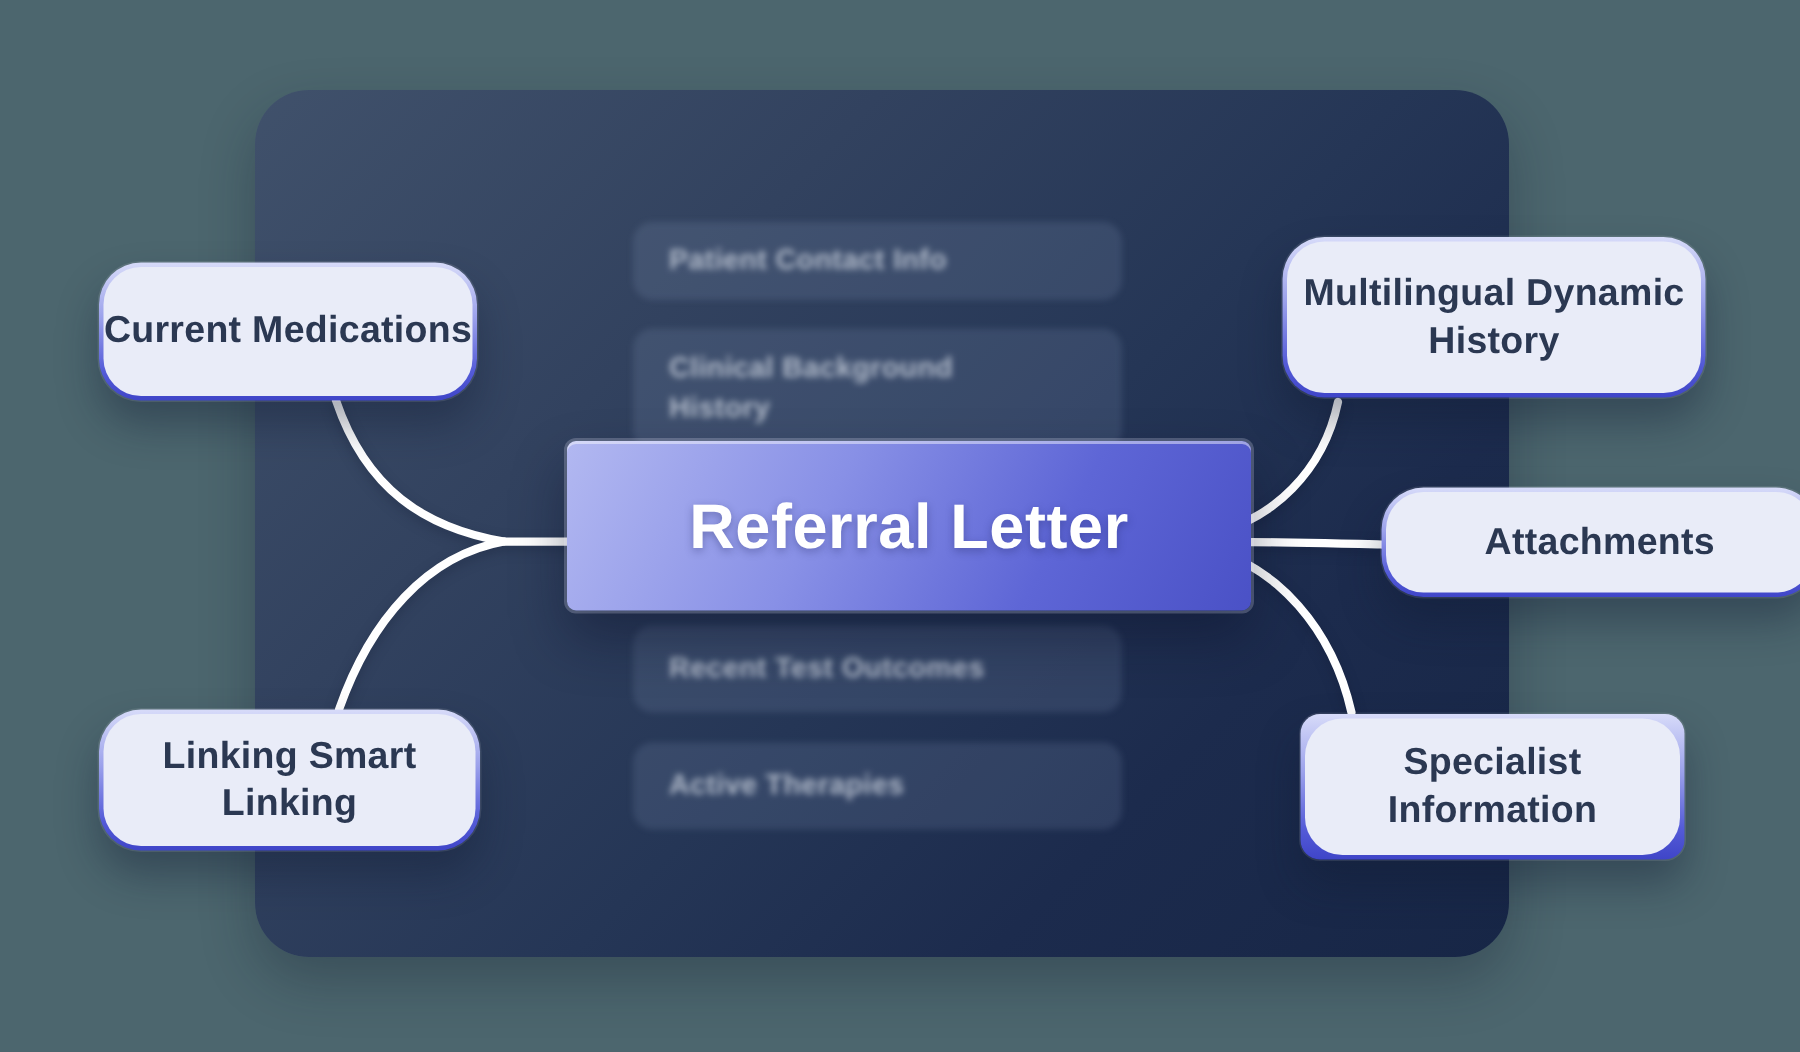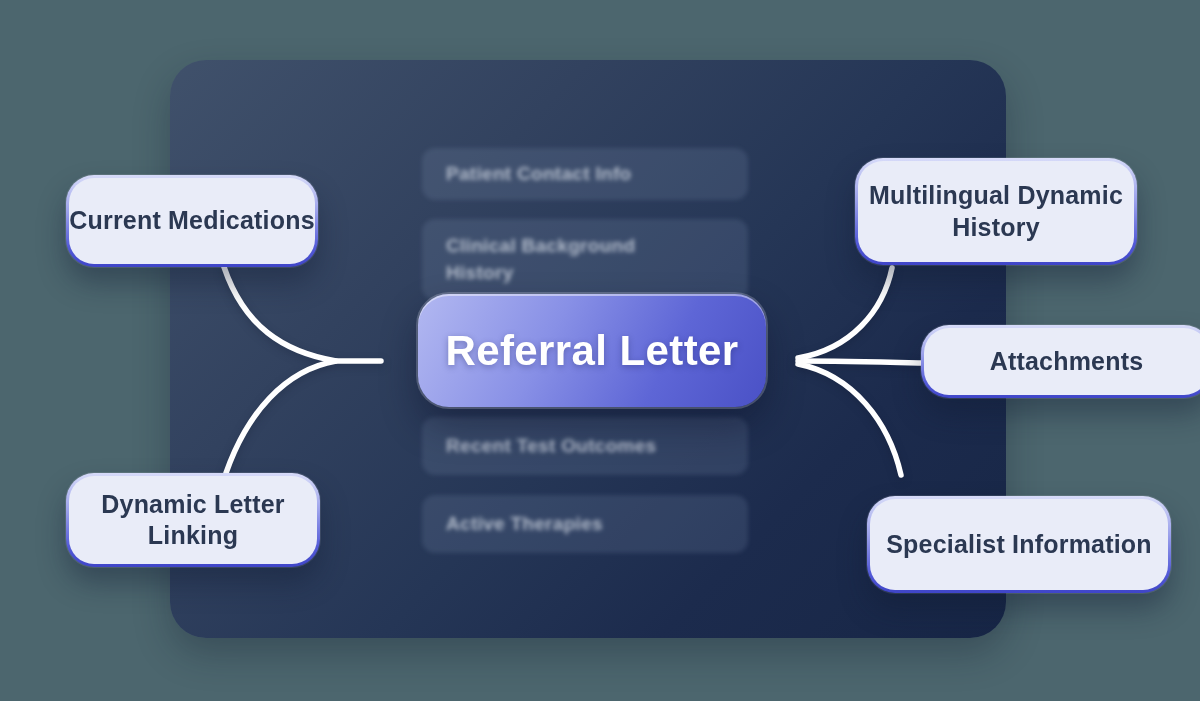--- a/index.html
+++ b/index.html
@@ -28,46 +28,45 @@
   .sec span{display:block;}
   .sec1{top:148px;height:52px;}
   .sec2{top:219px;height:81px;}
   .sec2 span{max-width:212px;}
   .sec3{top:417px;height:58px;}
   .sec4{top:495px;height:58px;}
   
   .connectors{position:absolute;left:0;top:0;z-index:3;filter:drop-shadow(0 3px 4px rgba(10,18,40,.28));}
   
   .central{
-    position:absolute;left:378px;top:294px;width:348px;height:113px;z-index:4;
-    border-radius:31px;
+    position:absolute;left:378px;top:294px;width:456px;height:113px;z-index:4;
+    border-radius:6px;
     background:linear-gradient(118deg,#B2B8F1 0%,#8890E6 38%,#5E66D6 70%,#4A51C6 100%);
     box-shadow:inset 0 2px 0 rgba(255,255,255,.45),0 0 0 2px rgba(235,238,255,.22),0 18px 36px rgba(9,15,40,.42);
     display:flex;align-items:center;justify-content:center;
     color:#FFFFFF;font-weight:bold;font-size:42px;letter-spacing:.4px;
     text-shadow:0 2px 6px rgba(28,33,92,.35);
-    margin-left:40px;
   }
   
   .sat{
     position:absolute;z-index:5;border-radius:28px;padding:3px;
     background:linear-gradient(180deg,#D7DBF9 0%,#9BA1EB 40%,#555CD8 78%,#3F45C8 100%);
     box-shadow:0 0 0 1px rgba(255,255,255,.10),0 16px 28px rgba(17,27,50,.38);
   }
   .sat-inner{
     width:100%;height:100%;border-radius:25px;background:#E9ECF8;
     display:flex;align-items:center;justify-content:center;text-align:center;
     color:#2B3852;font-weight:bold;font-size:25px;line-height:1.25;letter-spacing:.2px;
     padding:4px 0;
   }
   .sat-cm {left:66px; top:175px;width:252px;height:92px;}
   .sat-dsl{left:66px; top:473px;width:254px;height:94px;}
   .sat-mph{left:855px;top:158px;width:282px;height:107px;}
   .sat-att{left:921px;top:325px;width:291px;height:73px;}
-  .sat-si {left:867px;top:496px;width:304px;height:97px;}
+  .sat-si {left:867px;top:476px;width:256px;height:97px;border-radius:13px;}
 </style>
 </head>
 <body>
 
 <div class="stage">
 
   <div class="panel"></div>
 
   <div class="sections">
     <div class="sec sec1">
@@ -97,21 +96,21 @@
   </div>
 
   <div class="sat sat-cm">
     <div class="sat-inner">
       <span>Current Medications</span>
     </div>
   </div>
 
   <div class="sat sat-dsl">
     <div class="sat-inner">
-      <span>Dynamic Letter Linking</span>
+      <span>Linking Smart Linking</span>
     </div>
   </div>
 
   <div class="sat sat-mph">
     <div class="sat-inner">
       <span>Multilingual Dynamic History</span>
     </div>
   </div>
 
   <div class="sat sat-att">

